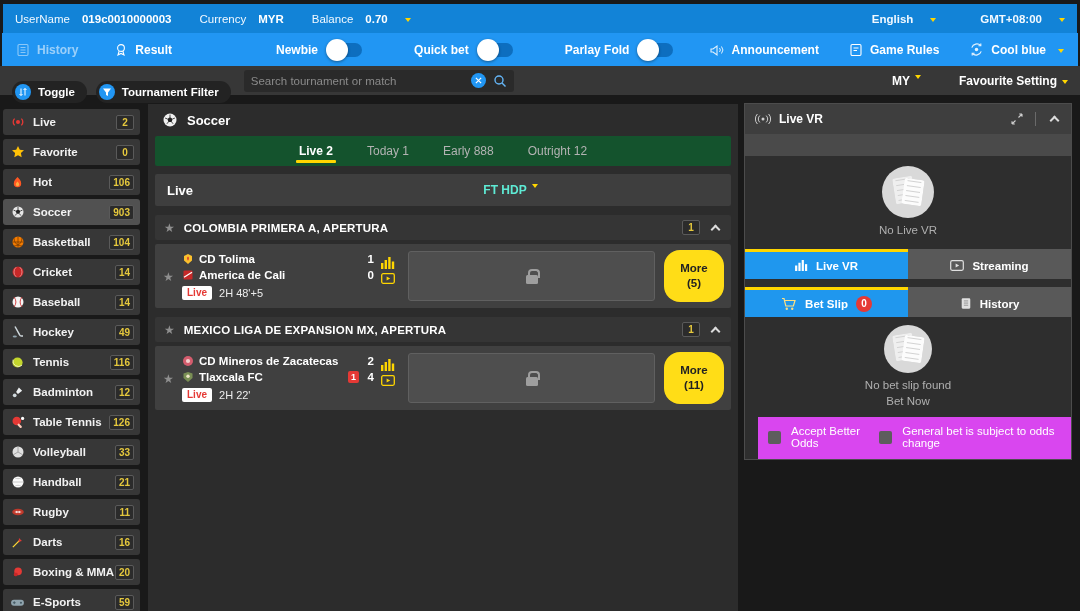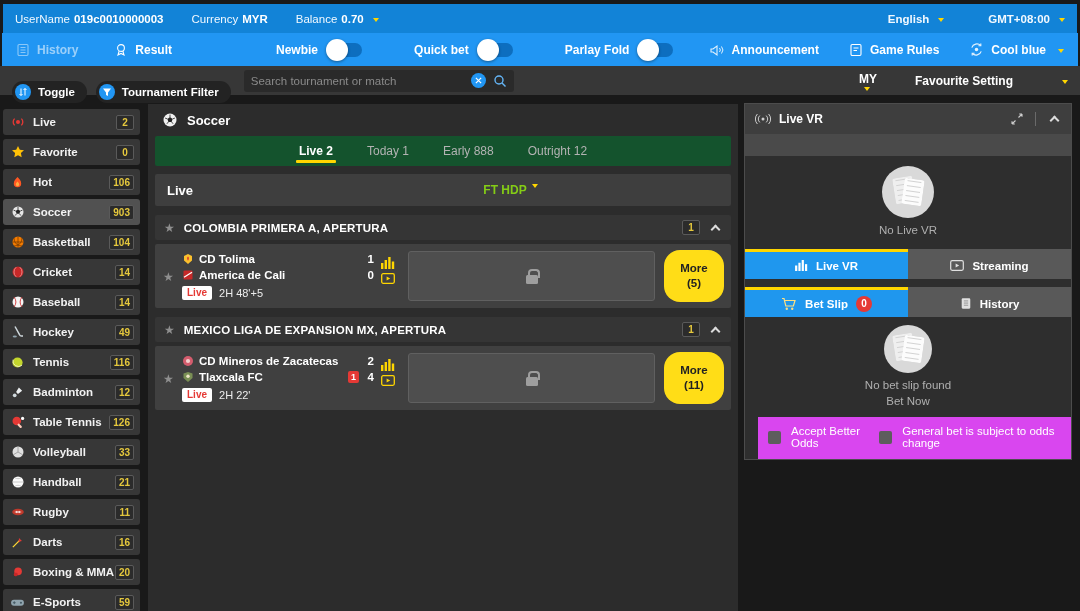--- a/index.html
+++ b/index.html
@@ -2,21 +2,21 @@
 <html><head>
 <meta charset="utf-8">
 <style>
   *{margin:0;padding:0;box-sizing:border-box;}
   html,body{width:1080px;height:611px;overflow:hidden;}
   body{font-family:"Liberation Sans",sans-serif;background:#0e0e0e;color:#fff;-webkit-font-smoothing:antialiased;}
   .page{width:1080px;height:611px;background:#191919;padding-top:4px;}
 
   
   .topbar{height:29px;background:#1283d7;margin:0 3px;display:flex;align-items:center;padding:0 12px;font-size:11.5px;color:#f2f9ff;}
-  .tb-item{display:flex;align-items:center;gap:4px;margin-right:28px;white-space:nowrap;}
+  .tb-item{display:flex;align-items:center;gap:12px;margin-right:28px;white-space:nowrap;}
   .tb-item b{color:#fff;}
   .tb-right{margin-left:auto;display:flex;align-items:center;gap:44px;font-weight:bold;}
   .caret{display:inline-block;width:0;height:0;border-left:3.5px solid transparent;border-right:3.5px solid transparent;border-top:4.5px solid #ffd600;margin-left:5px;position:relative;top:1px;}
 
   
   .menubar{height:33px;background:#2196f3;margin:0 2px;display:flex;align-items:center;padding:0 14px;font-size:12px;}
   .mb-item{display:flex;align-items:center;gap:7px;font-weight:bold;white-space:nowrap;cursor:pointer;}
   .mb-item.dim{opacity:.55;}
   .mb-left{display:flex;gap:36px;}
   .toggles{display:flex;gap:52px;margin-left:104px;}
@@ -47,21 +47,21 @@
   .cnt{background:#2b2b2b;border:1px solid #5a5a5a;color:#e5c83d;font-size:10px;font-weight:bold;min-width:18px;text-align:center;padding:1px 3px;border-radius:2px;}
 
   .main{flex:1;background:#2c2c2c;padding:0 7px;}
   .main-title{height:32px;display:flex;align-items:center;gap:9px;padding-left:7px;font-size:13px;font-weight:bold;}
   .tabbar{height:30px;background:#14532d;border-radius:2px;display:flex;justify-content:center;align-items:stretch;gap:34px;}
   .tab{font-size:12px;color:#b3b3b3;display:flex;align-items:center;position:relative;cursor:pointer;}
   .tab.active{color:#fff;font-weight:bold;}
   .tab.active:after{content:'';position:absolute;bottom:3px;left:50%;transform:translateX(-50%);width:40px;height:3px;background:#ffd600;border-radius:1px;}
   .subbar{height:32px;background:#3e3e3e;border-radius:2px;margin-top:8px;display:flex;align-items:center;padding:0 12px;position:relative;}
   .subbar .flabel{font-size:13px;font-weight:bold;}
-  .market{position:absolute;left:57%;display:flex;color:#84cc16;font-weight:bold;font-size:12px;cursor:pointer;}
+  .market{position:absolute;left:57%;display:flex;color:#5eead4;font-weight:bold;font-size:12px;cursor:pointer;}
   .section-h{height:25px;background:#353535;border-radius:2px;margin-top:9px;display:flex;align-items:center;padding:0 9px;gap:9px;cursor:pointer;}
   .star{color:#8f8f8f;font-size:12px;line-height:1;}
   .league{flex:1;font-size:11.5px;font-weight:bold;letter-spacing:.2px;}
   .chev-up{width:7px;height:7px;border-left:2px solid #dcdcdc;border-top:2px solid #dcdcdc;transform:rotate(45deg);margin:3px 3px 0;}
   .card{height:64px;background:#404040;border-radius:2px;margin-top:4px;display:flex;align-items:center;}
   .star-col{width:27px;text-align:center;}
   .teams-block{width:192px;display:flex;flex-direction:column;gap:1px;}
   .team-row{display:flex;align-items:center;gap:5px;height:15px;}
   .team-row .logo{flex:0 0 12px;display:flex;}
   .team-row .tname{flex:1;font-size:11.5px;font-weight:bold;white-space:nowrap;overflow:hidden;}
@@ -225,25 +225,25 @@
           </svg>
         </span>
       <span>
           <svg width="14" height="14" viewBox="0 0 14 14">
             <circle cx="6" cy="6" r="4" stroke="#64b5f6" stroke-width="1.4" fill="none"></circle>
             <path d="M9 9l3.5 3.5" stroke="#64b5f6" stroke-width="1.4"></path>
           </svg>
         </span>
     </div>
     <div class="tool-right">
-      <div style="display:flex;flex-direction:column;">
+      <div style="display:flex;">
         <span>MY</span>
         <span class="caret"></span>
       </div>
-      <div style="display:flex;align-items:center;gap:44px;">
+      <div style="display:flex;align-items:center;">
         <span>Favourite Setting</span>
         <span class="caret"></span>
       </div>
     </div>
   </div>
 
   <div class="hgap"></div>
 
   <div class="content">
 

